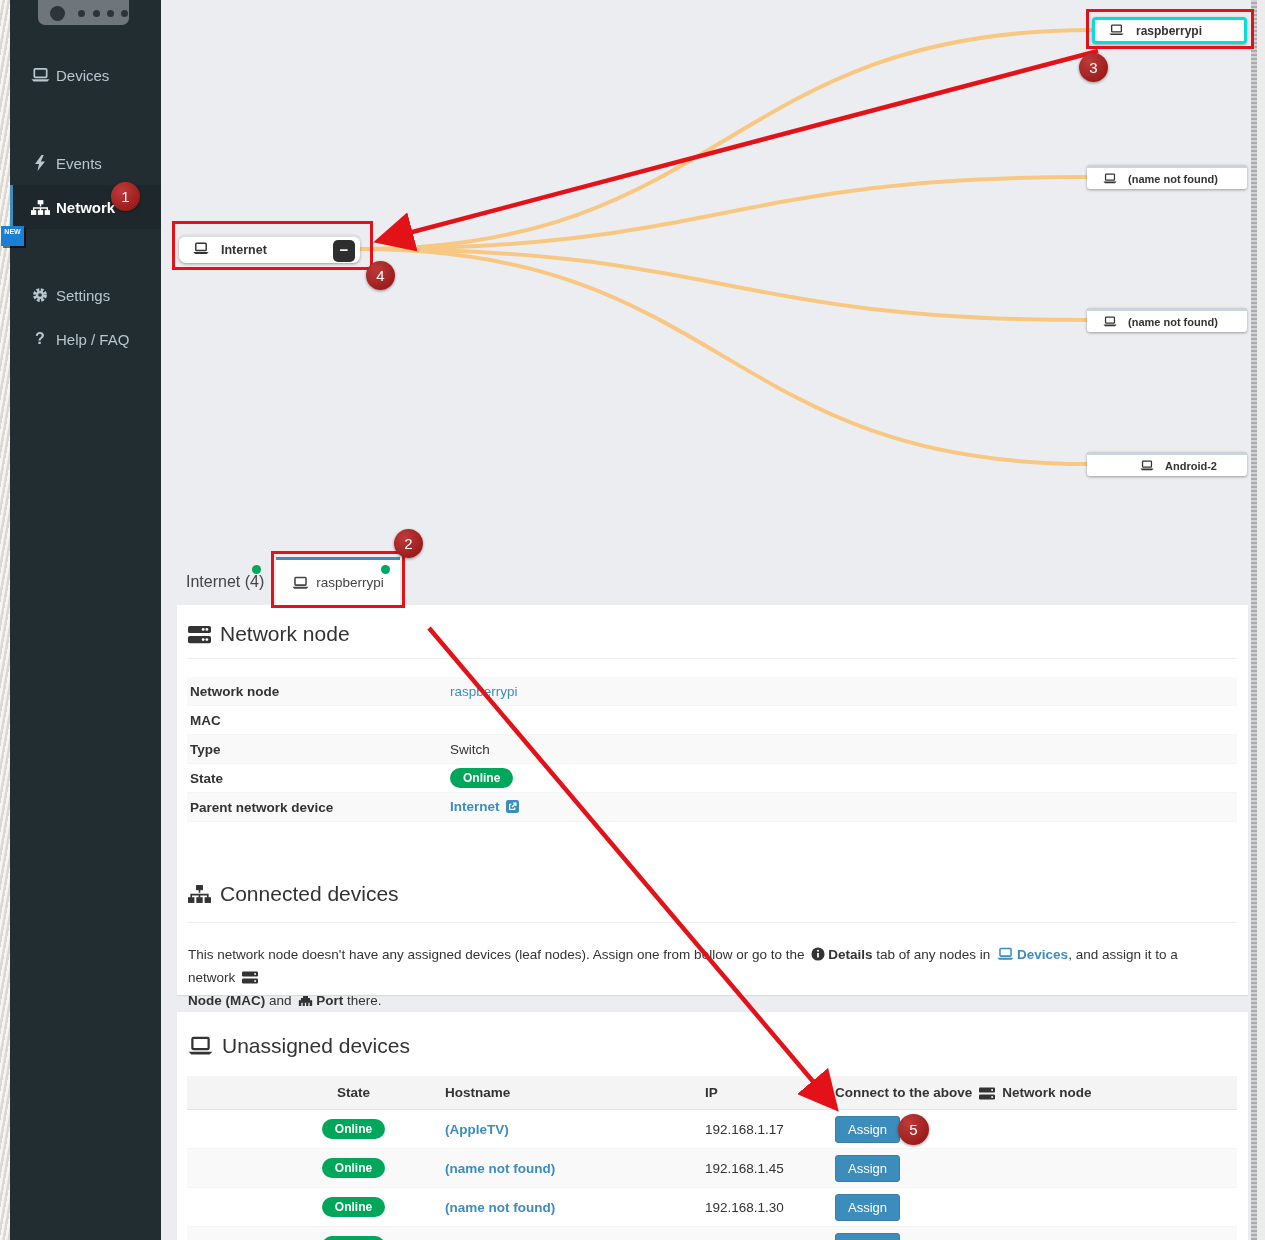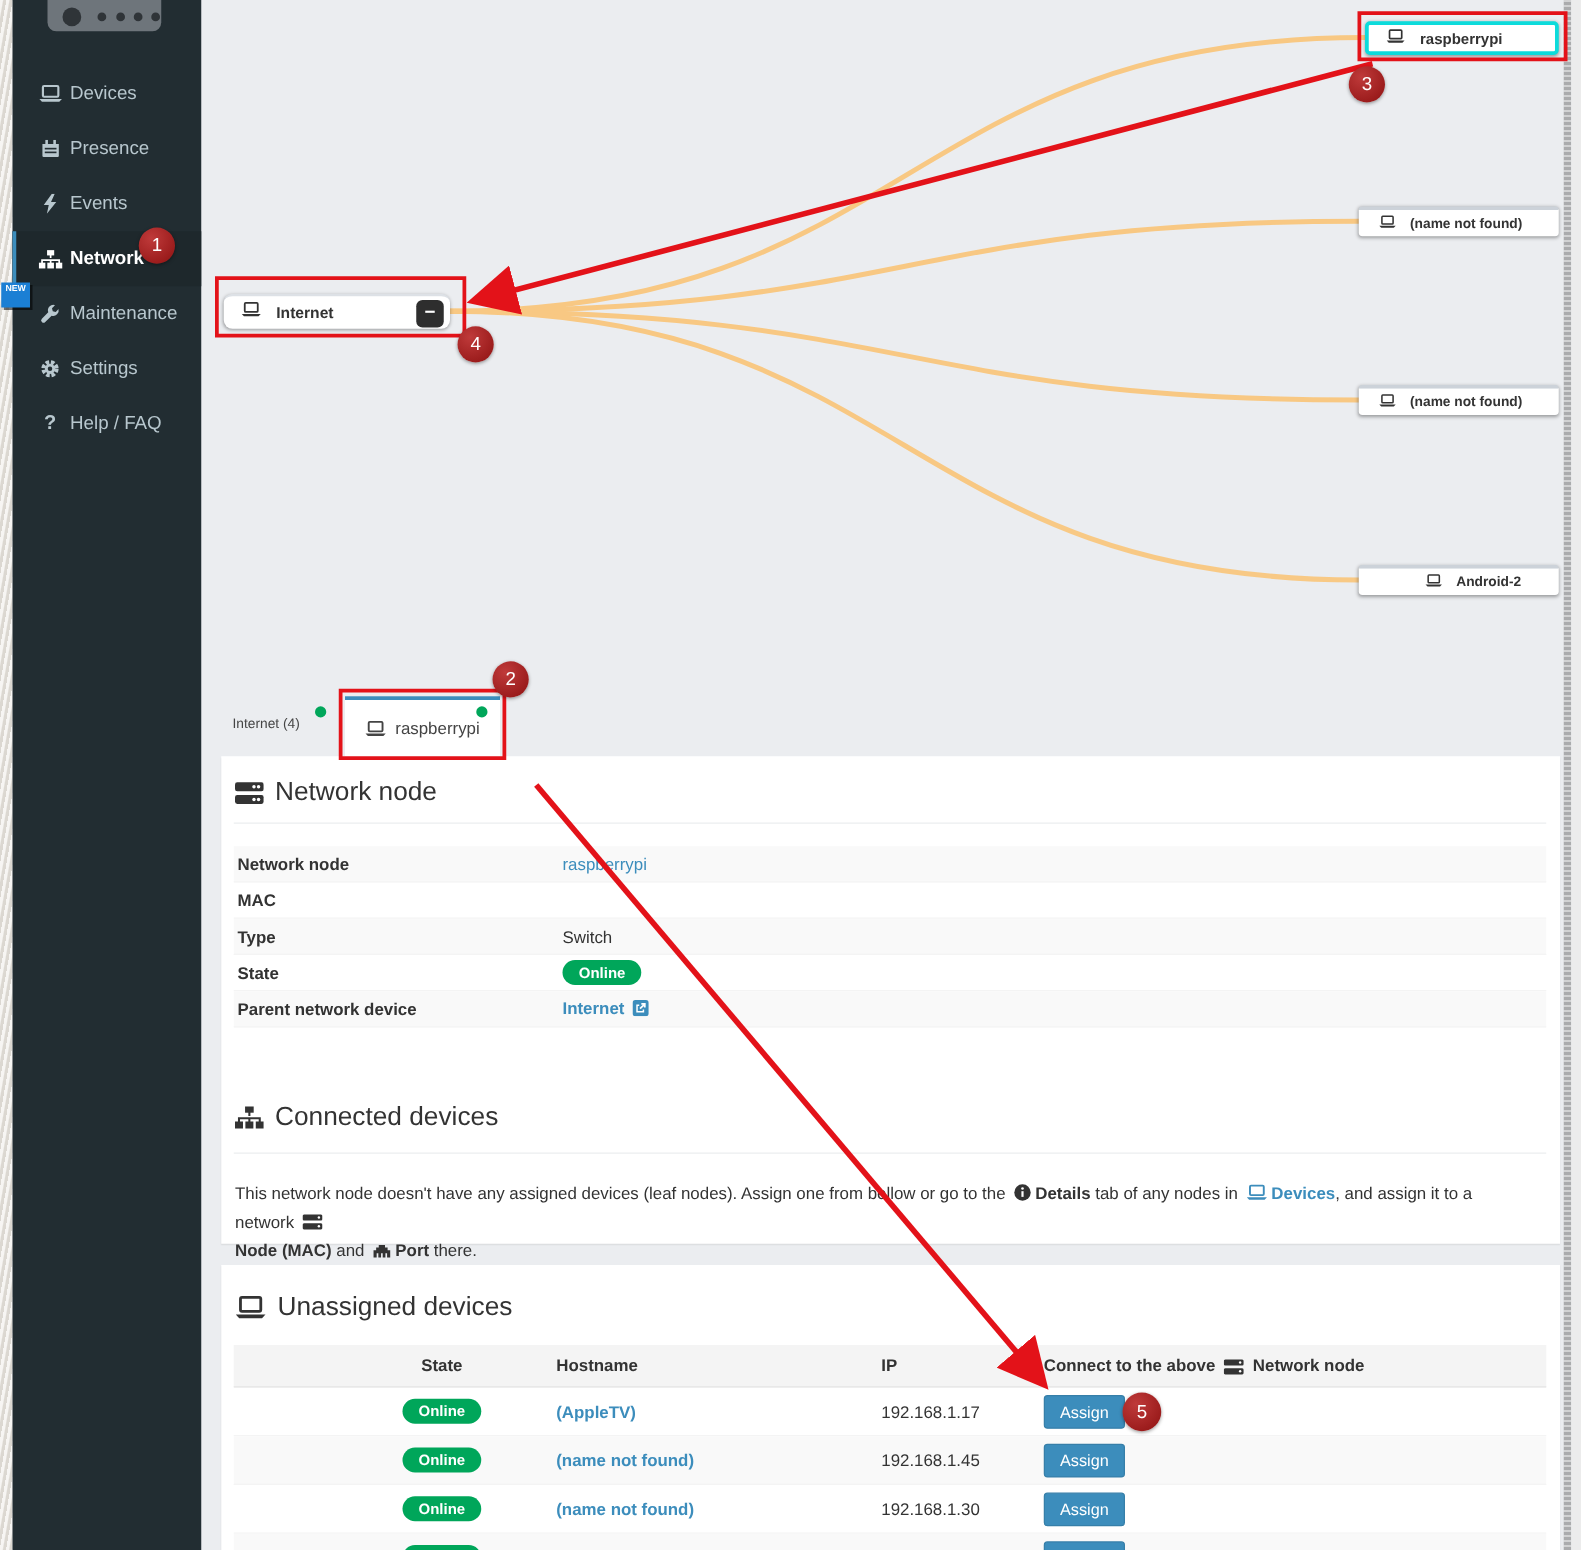--- a/index.html
+++ b/index.html
@@ -40,21 +40,21 @@
   .node-internet .ic { margin-left:14px; }
   .minus-btn { position:absolute; right:5px; top:3px; width:22px; height:22px; background:#2e2e2e; border-radius:5px;
     color:#fff; font-size:15px; font-weight:bold; text-align:center; line-height:20px; cursor:pointer; }
   .node-rpi { left:1092px; top:17px; width:155px; height:27px; border:3px solid #0cdbdb; border-radius:4px; }
   .node-rpi .ic { margin-left:14px; } .node-rpi .nlbl { font-size:12px; margin-left:12px; }
   .node-leaf { width:160px; height:24px; left:1087px; border-top:3px solid #ccd2d9; border-radius:3px; }
   .node-leaf .ic { margin-left:16px; } .node-leaf .nlbl { font-size:11px; margin-left:11px; }
   .node-nnf1 { top:165px; } .node-nnf2 { top:308px; } .node-android { top:452px;padding-left:37px; }
 
   
-  .tab-inactive { position:absolute; left:186px; top:573px; font-size:11px; color:#444; cursor:pointer; z-index:3; }
+  .tab-inactive { position:absolute; left:186px; top:573px; font-size:16px; color:#444; cursor:pointer; z-index:3; }
   .tab-active { position:absolute; left:276px; top:557px; width:124px; height:48px; background:#fff;
     border-top:3px solid #3c8dbc; display:flex; align-items:center; justify-content:center; gap:7px;
     font-size:13.5px; color:#444; cursor:pointer; z-index:3; }
   .green-dot { position:absolute; width:9px; height:9px; border-radius:50%; background:#00a65a; z-index:4; }
 
   
   .panel { position:absolute; left:177px; width:1071px; background:#fff; box-shadow:0 1px 1px rgba(0,0,0,.08); z-index:2; }
   .panel-1 { top:605px; height:390px; }
   .panel-2 { top:1012px; height:228px; }
   .sec-head { position:absolute; left:11px; display:flex; align-items:center; gap:9px; color:#333; font-size:21px; }
@@ -115,32 +115,20 @@
   <div class="nav-item" style="top:53px">
     <span class="ic">
       <svg width="19" height="16" viewBox="0 0 20 16">
           <rect x="3.5" y="1.5" width="13" height="9" rx="1" fill="none" stroke="#b8c7ce" stroke-width="1.8"></rect>
           <path d="M0.5 12.5 h19 l-2.2 2.3 H2.7 z" fill="#b8c7ce"></path>
         </svg>
     </span>
     <span class="lbl">Devices</span>
   </div>
 
-  <div class="nav-item" style="top:97px">
-    <span class="ic">
-      <svg width="15" height="16" viewBox="0 0 16 16">
-          <path fill="#b8c7ce" d="M1 4 h14 v10 a1 1 0 0 1 -1 1 H2 a1 1 0 0 1 -1 -1 z"></path>
-          <rect x="3.5" y="0.5" width="2.2" height="4" fill="#b8c7ce"></rect>
-          <rect x="10.3" y="0.5" width="2.2" height="4" fill="#b8c7ce"></rect>
-          <rect x="3" y="7.2" width="10" height="1.4" fill="#222d32"></rect>
-          <rect x="3" y="10.4" width="10" height="1.4" fill="#222d32"></rect>
-        </svg>
-    </span>
-    <span class="lbl">Presence</span>
-  </div>
 
   <div class="nav-item" style="top:141px">
     <span class="ic">
       <svg width="12" height="16" viewBox="0 0 12 16">
           <polygon points="7.5,0 1,9 5,9 3.5,16 11,6.5 6.8,6.5 9.8,0" fill="#b8c7ce"></polygon>
         </svg>
     </span>
     <span class="lbl">Events</span>
   </div>
 
@@ -150,28 +138,20 @@
           <path d="M9 3 v3 M2.5 10 V7.5 h13 V10 M9 7 v3" stroke="#fff" stroke-width="1.3" fill="none"></path>
           <rect x="6.3" y="0" width="5.4" height="4" fill="#fff"></rect>
           <rect x="0" y="9.5" width="5" height="4.5" fill="#fff"></rect>
           <rect x="6.5" y="9.5" width="5" height="4.5" fill="#fff"></rect>
           <rect x="13" y="9.5" width="5" height="4.5" fill="#fff"></rect>
         </svg>
     </span>
     <span class="lbl">Network</span>
   </div>
 
-  <div class="nav-item" style="top:229px">
-    <span class="ic">
-      <svg width="16" height="16" viewBox="0 0 16 16">
-          <path fill="#b8c7ce" d="M14.8 4.1 a4.4 4.4 0 0 1 -5.5 5.4 L4.2 14.6 a1.9 1.9 0 0 1 -2.7 -2.7 L6.6 6.8 A4.4 4.4 0 0 1 12 1.1 L9.6 3.5 l0.6 2.4 2.4 0.6 z"></path>
-        </svg>
-    </span>
-    <span class="lbl">Maintenance</span>
-  </div>
 
   <div class="nav-item" style="top:273px">
     <span class="ic">
       <svg width="16" height="16" viewBox="0 0 16 16">
           <circle cx="8" cy="8" r="5.2" fill="none" stroke="#b8c7ce" stroke-width="3.4" stroke-dasharray="2.7 1.4"></circle>
           <circle cx="8" cy="8" r="4.1" fill="#b8c7ce"></circle>
           <circle cx="8" cy="8" r="1.8" fill="#222d32"></circle>
         </svg>
     </span>
     <span class="lbl">Settings</span>

